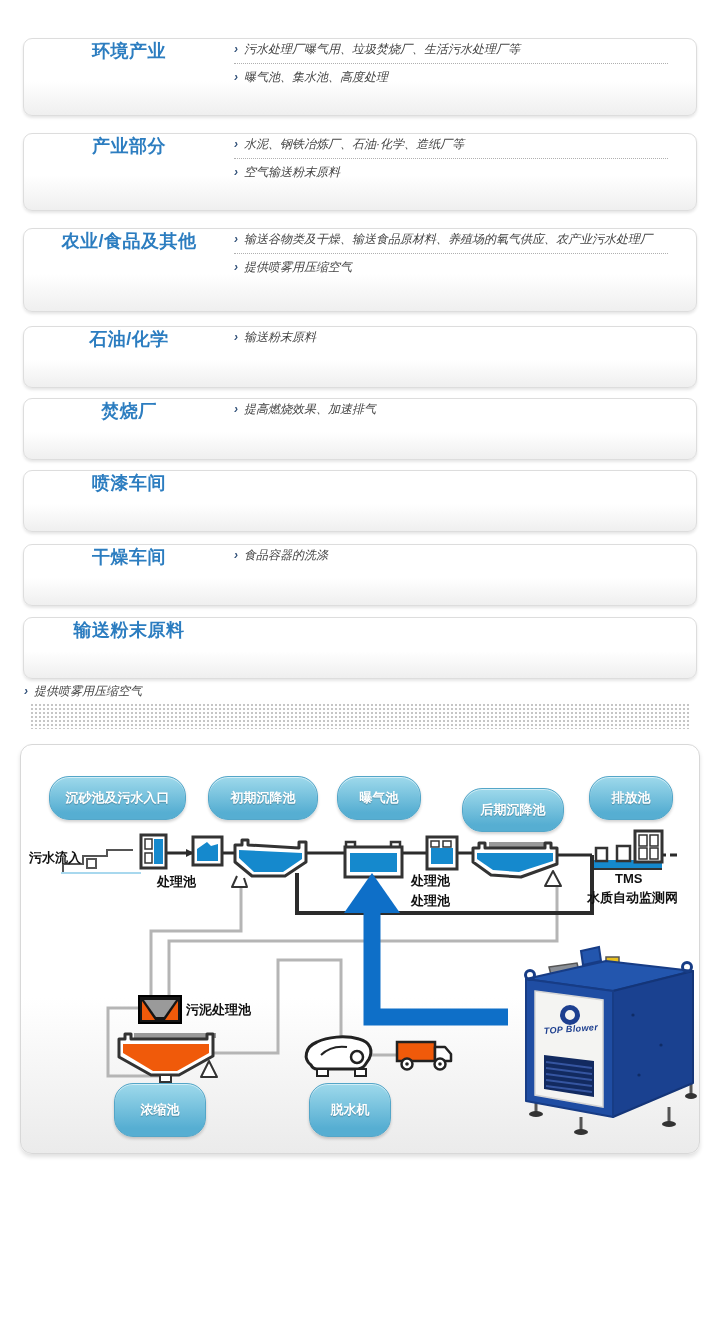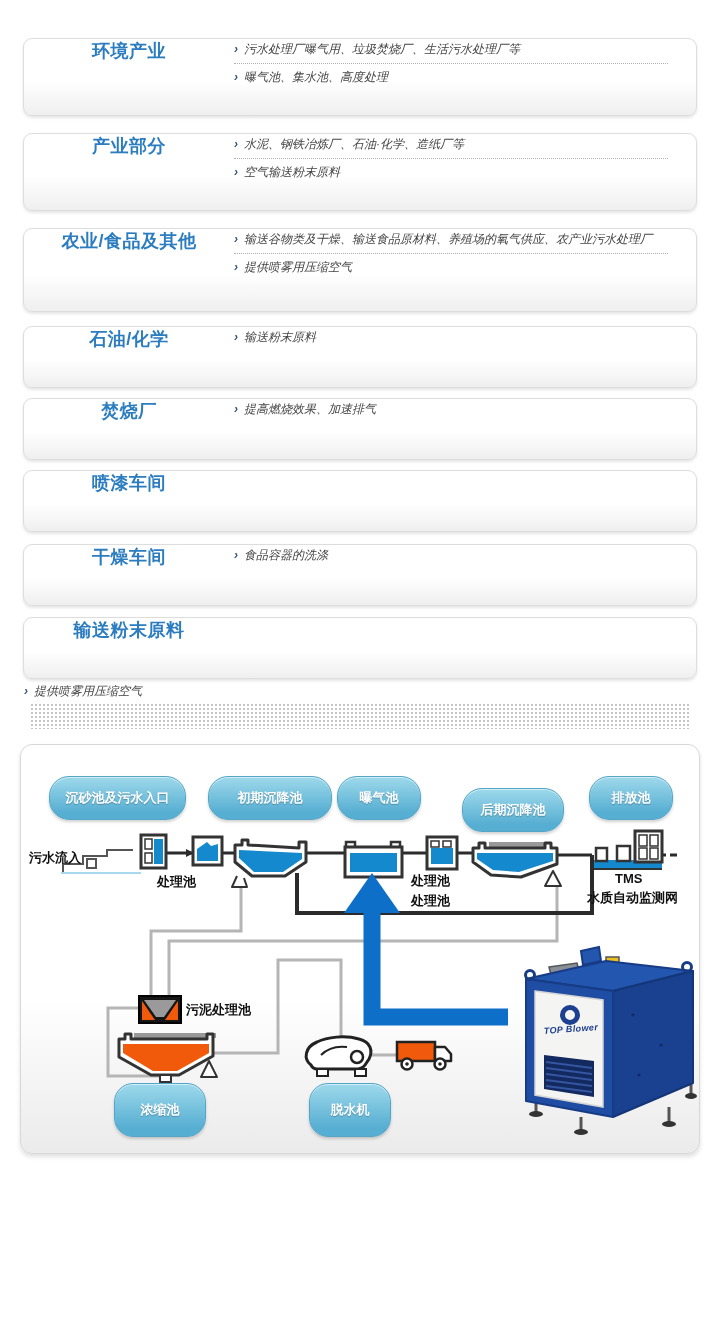--- a/index.html
+++ b/index.html
@@ -214,21 +214,21 @@
         <circle cx="549" cy="270" r="7.5" fill="none" stroke="#1d3f8f" stroke-width="5"></circle>
         <circle cx="509" cy="230" r="4.5" fill="none" stroke="#173c85" stroke-width="3"></circle>
         <circle cx="666" cy="222" r="4.5" fill="none" stroke="#173c85" stroke-width="3"></circle>
         <circle cx="612" cy="270" r="1.6" fill="#0f2c66"></circle>
         <circle cx="640" cy="300" r="1.6" fill="#0f2c66"></circle>
         <circle cx="618" cy="330" r="1.6" fill="#0f2c66"></circle>
       </g>
     </svg>
 
     <div class="pill" style="left:28px;top:31px;width:137px">沉砂池及污水入口</div>
-    <div class="pill" style="left:187px;top:31px;width:124px">初期沉降池</div>
+    <div class="pill" style="left:187px;top:31px;width:110px">初期沉降池</div>
     <div class="pill" style="left:316px;top:31px;width:84px">曝气池</div>
     <div class="pill" style="left:441px;top:43px;width:102px">后期沉降池</div>
     <div class="pill" style="left:568px;top:31px;width:84px">排放池</div>
 
     <div class="dlabel" style="left:8px;top:104px">污水流入</div>
     <div class="dlabel" style="left:136px;top:128px">处理池</div>
     <div class="dlabel" style="left:390px;top:127px">处理池</div>
     <div class="dlabel" style="left:390px;top:147px">处理池</div>
     <div class="dlabel" style="left:165px;top:256px">污泥处理池</div>
     <div class="dlabel" style="left:594px;top:126px">TMS</div>

